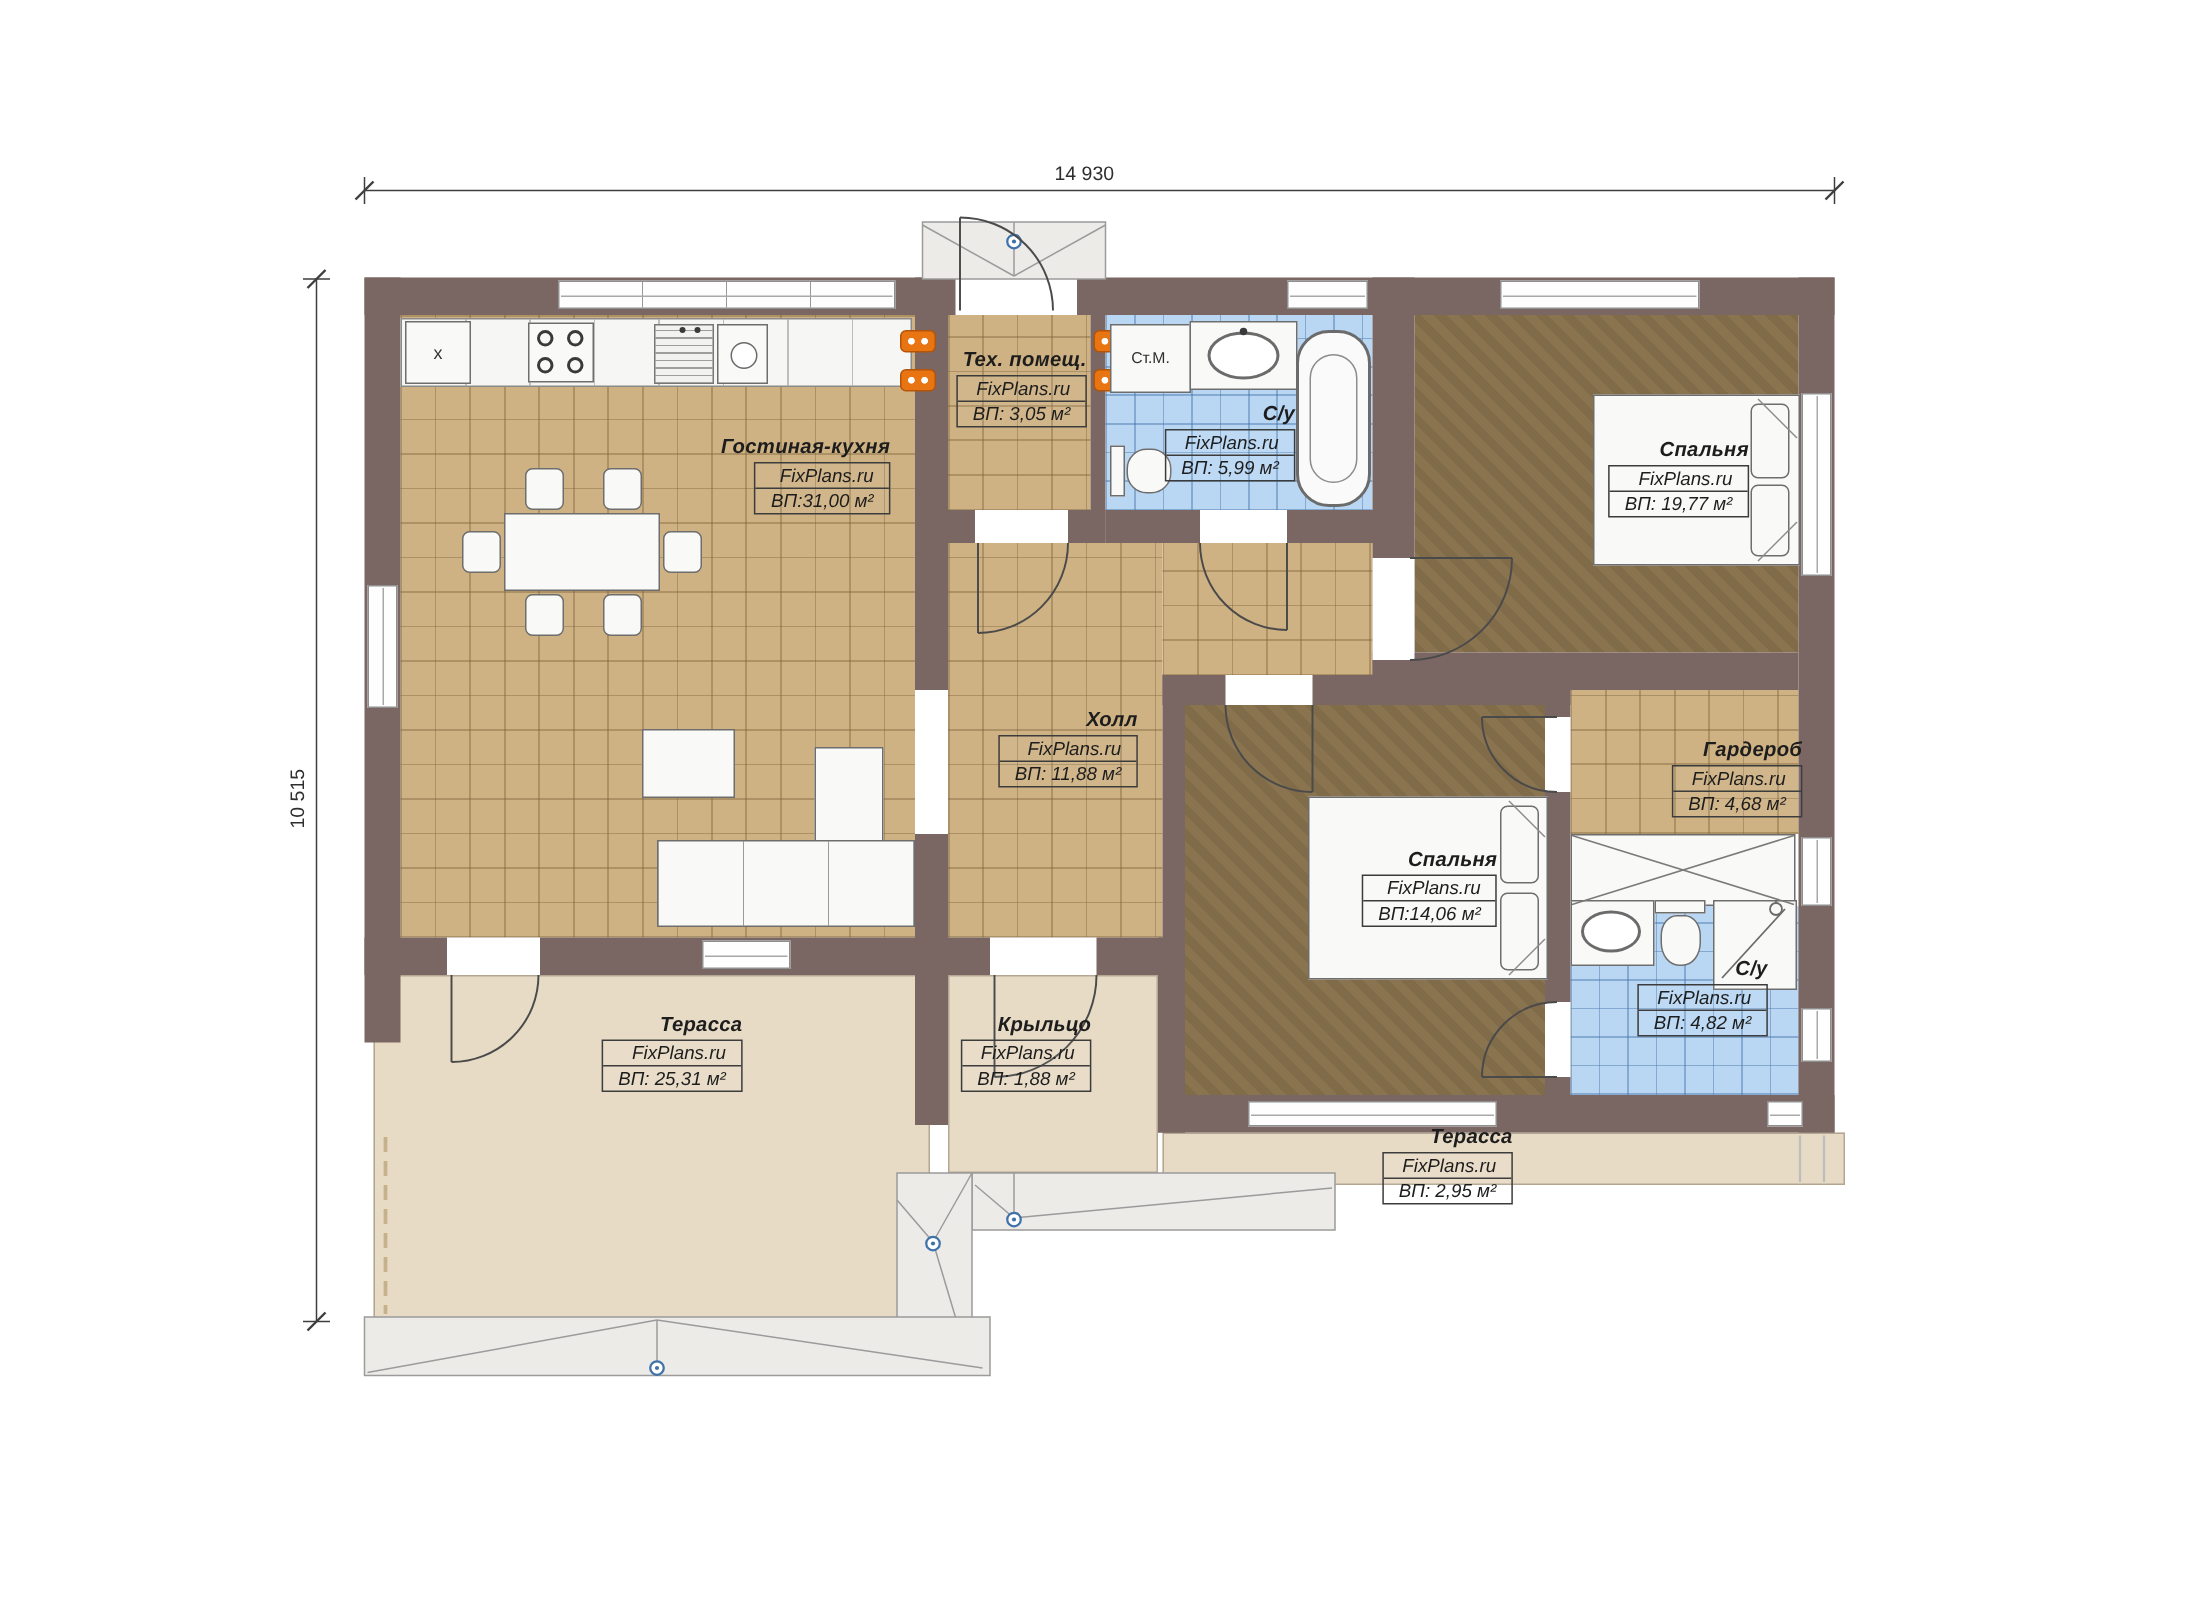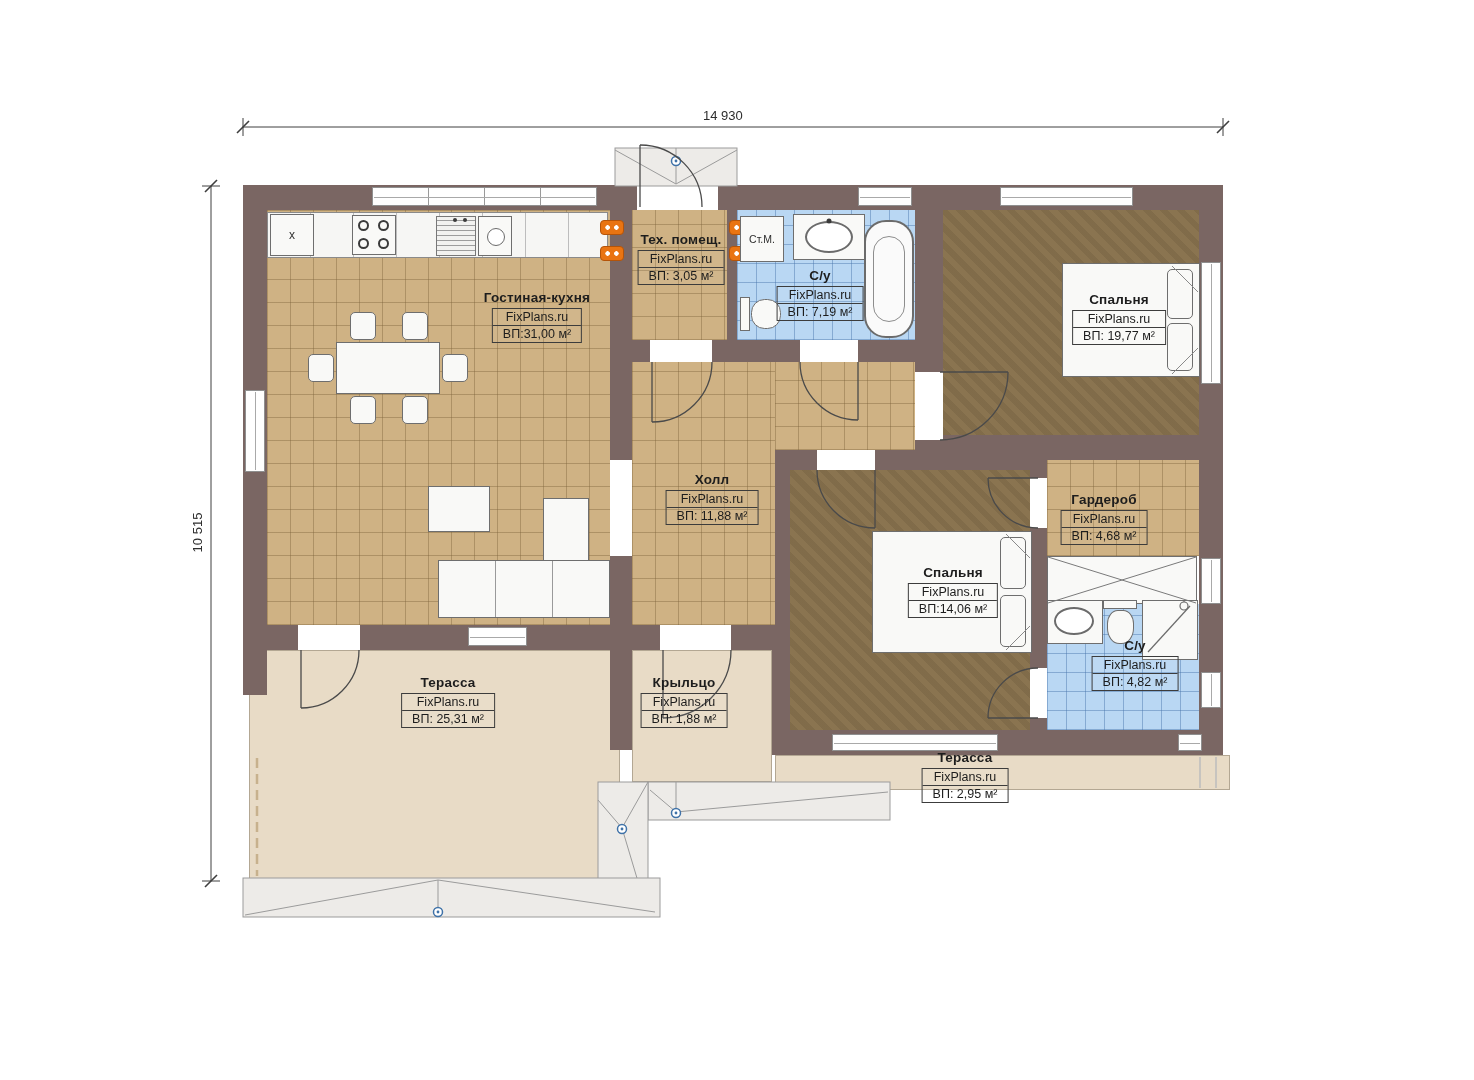--- a/index.html
+++ b/index.html
@@ -50,21 +50,21 @@
   .tub { position:absolute; background:#fafafa; border:2px solid #6b6b6b; border-radius:22px; box-sizing:border-box; }
   .tub::after { content:""; position:absolute; left:7px; right:7px; top:14px; bottom:14px; border:1px solid #8d8d8d; border-radius:16px; }
   .heater {
     position:absolute; width:24px; height:15px; border-radius:4px; border:1px solid #b45409;
     background:
       radial-gradient(circle 3px at 30% 50%, #ffffff 0 2px, transparent 2.5px),
       radial-gradient(circle 3px at 70% 50%, #ffffff 0 2px, transparent 2.5px),
       #e97412;
     box-sizing:border-box;
   }
-  .room-label { position:absolute; transform:translateX(-50%); text-align:center; color:#1d1d1d; z-index:40; }
+  .room-label { position:absolute; transform:translateX(-50%); text-align:right; color:#1d1d1d; z-index:40;font-style:italic; }
   .room-name { font-weight:bold; font-size:13.5px; margin-bottom:3px; white-space:nowrap; letter-spacing:.2px; }
   .room-box { display:inline-block; border:1px solid #3c3c3c; background:rgba(255,255,255,.06); }
   .room-brand { padding:1px 10px; border-bottom:1px solid #3c3c3c; font-size:12.5px; white-space:nowrap; }
   .room-area { padding:1px 10px; font-size:12.5px; white-space:nowrap; }
   .dim-label { position:absolute; font-size:13px; color:#2e2e2e; white-space:nowrap; z-index:40; }
   .wm-label { position:absolute; font-size:10.5px; color:#2e2e2e; display:flex; align-items:center; justify-content:center; }
   .x-label { font-size:12px; color:#333; display:flex; align-items:center; justify-content:center; }
   svg.overlay { position:absolute; left:0; top:0; z-index:30; pointer-events:none; }
   .z2 { z-index:20; }
 </style>
@@ -149,21 +149,21 @@
   <div class="furn rounded z2" style="left:402px;top:312px;width:26px;height:28px;"></div>
   <div class="furn rounded z2" style="left:350px;top:396px;width:26px;height:28px;"></div>
   <div class="furn rounded z2" style="left:402px;top:396px;width:26px;height:28px;"></div>
   <div class="furn rounded z2" style="left:308px;top:354px;width:26px;height:28px;"></div>
   <div class="furn rounded z2" style="left:442px;top:354px;width:26px;height:28px;"></div>
 
   <div class="furn z2" style="left:428px;top:486px;width:62px;height:46px;"></div>
   <div class="furn z2" style="left:543px;top:498px;width:46px;height:64px;"></div>
   <div class="furn z2" style="left:438px;top:560px;width:172px;height:58px;background:repeating-linear-gradient(90deg,transparent 0 56px,#9a9a9a 56px 57px),#f9f9f7;"></div>
 
-  <div class="furn wm-label z2" style="left:740px;top:216px;width:44px;height:46px;">
+  <div class="furn wm-label z2" style="left:740px;top:216px;width:54px;height:46px;">
     <span>Ст.М.</span>
   </div>
   <div class="furn z2" style="left:793px;top:214px;width:72px;height:46px;"></div>
   <div class="oval z2" style="left:805px;top:221px;width:48px;height:32px;"></div>
   <div class="tub z2" style="left:864px;top:220px;width:50px;height:118px;"></div>
   <div class="furn z2" style="left:740px;top:297px;width:10px;height:34px;"></div>
   <div class="furn z2" style="left:751px;top:299px;width:30px;height:30px;border-radius:45%;"></div>
 
   <div class="furn z2" style="left:1062px;top:263px;width:138px;height:114px;"></div>
   <div class="furn rounded z2" style="left:1167px;top:269px;width:26px;height:50px;"></div>
@@ -289,31 +289,31 @@
   <div class="room-label" style="left:537px;top:290px;">
     <div class="room-name">Гостиная-кухня</div>
     <div class="room-box"><div class="room-brand">FixPlans.ru</div><div class="room-area">ВП:31,00 м²</div></div>
   </div>
   <div class="room-label" style="left:681px;top:232px;">
     <div class="room-name">Тех. помещ.</div>
     <div class="room-box"><div class="room-brand">FixPlans.ru</div><div class="room-area">ВП: 3,05 м²</div></div>
   </div>
   <div class="room-label" style="left:820px;top:268px;">
     <div class="room-name">С/у</div>
-    <div class="room-box"><div class="room-brand">FixPlans.ru</div><div class="room-area">ВП: 7,19 м²</div></div>
+    <div class="room-box"><div class="room-brand">FixPlans.ru</div><div class="room-area">ВП: 5,99 м²</div></div>
   </div>
   <div class="room-label" style="left:1119px;top:292px;">
     <div class="room-name">Спальня</div>
     <div class="room-box"><div class="room-brand">FixPlans.ru</div><div class="room-area">ВП: 19,77 м²</div></div>
   </div>
   <div class="room-label" style="left:712px;top:472px;">
     <div class="room-name">Холл</div>
     <div class="room-box"><div class="room-brand">FixPlans.ru</div><div class="room-area">ВП: 11,88 м²</div></div>
   </div>
-  <div class="room-label" style="left:1104px;top:492px;">
+  <div class="room-label" style="left:1158px;top:492px;">
     <div class="room-name">Гардероб</div>
     <div class="room-box"><div class="room-brand">FixPlans.ru</div><div class="room-area">ВП: 4,68 м²</div></div>
   </div>
   <div class="room-label" style="left:953px;top:565px;">
     <div class="room-name">Спальня</div>
     <div class="room-box"><div class="room-brand">FixPlans.ru</div><div class="room-area">ВП:14,06 м²</div></div>
   </div>
   <div class="room-label" style="left:1135px;top:638px;">
     <div class="room-name">С/у</div>
     <div class="room-box"><div class="room-brand">FixPlans.ru</div><div class="room-area">ВП: 4,82 м²</div></div>

